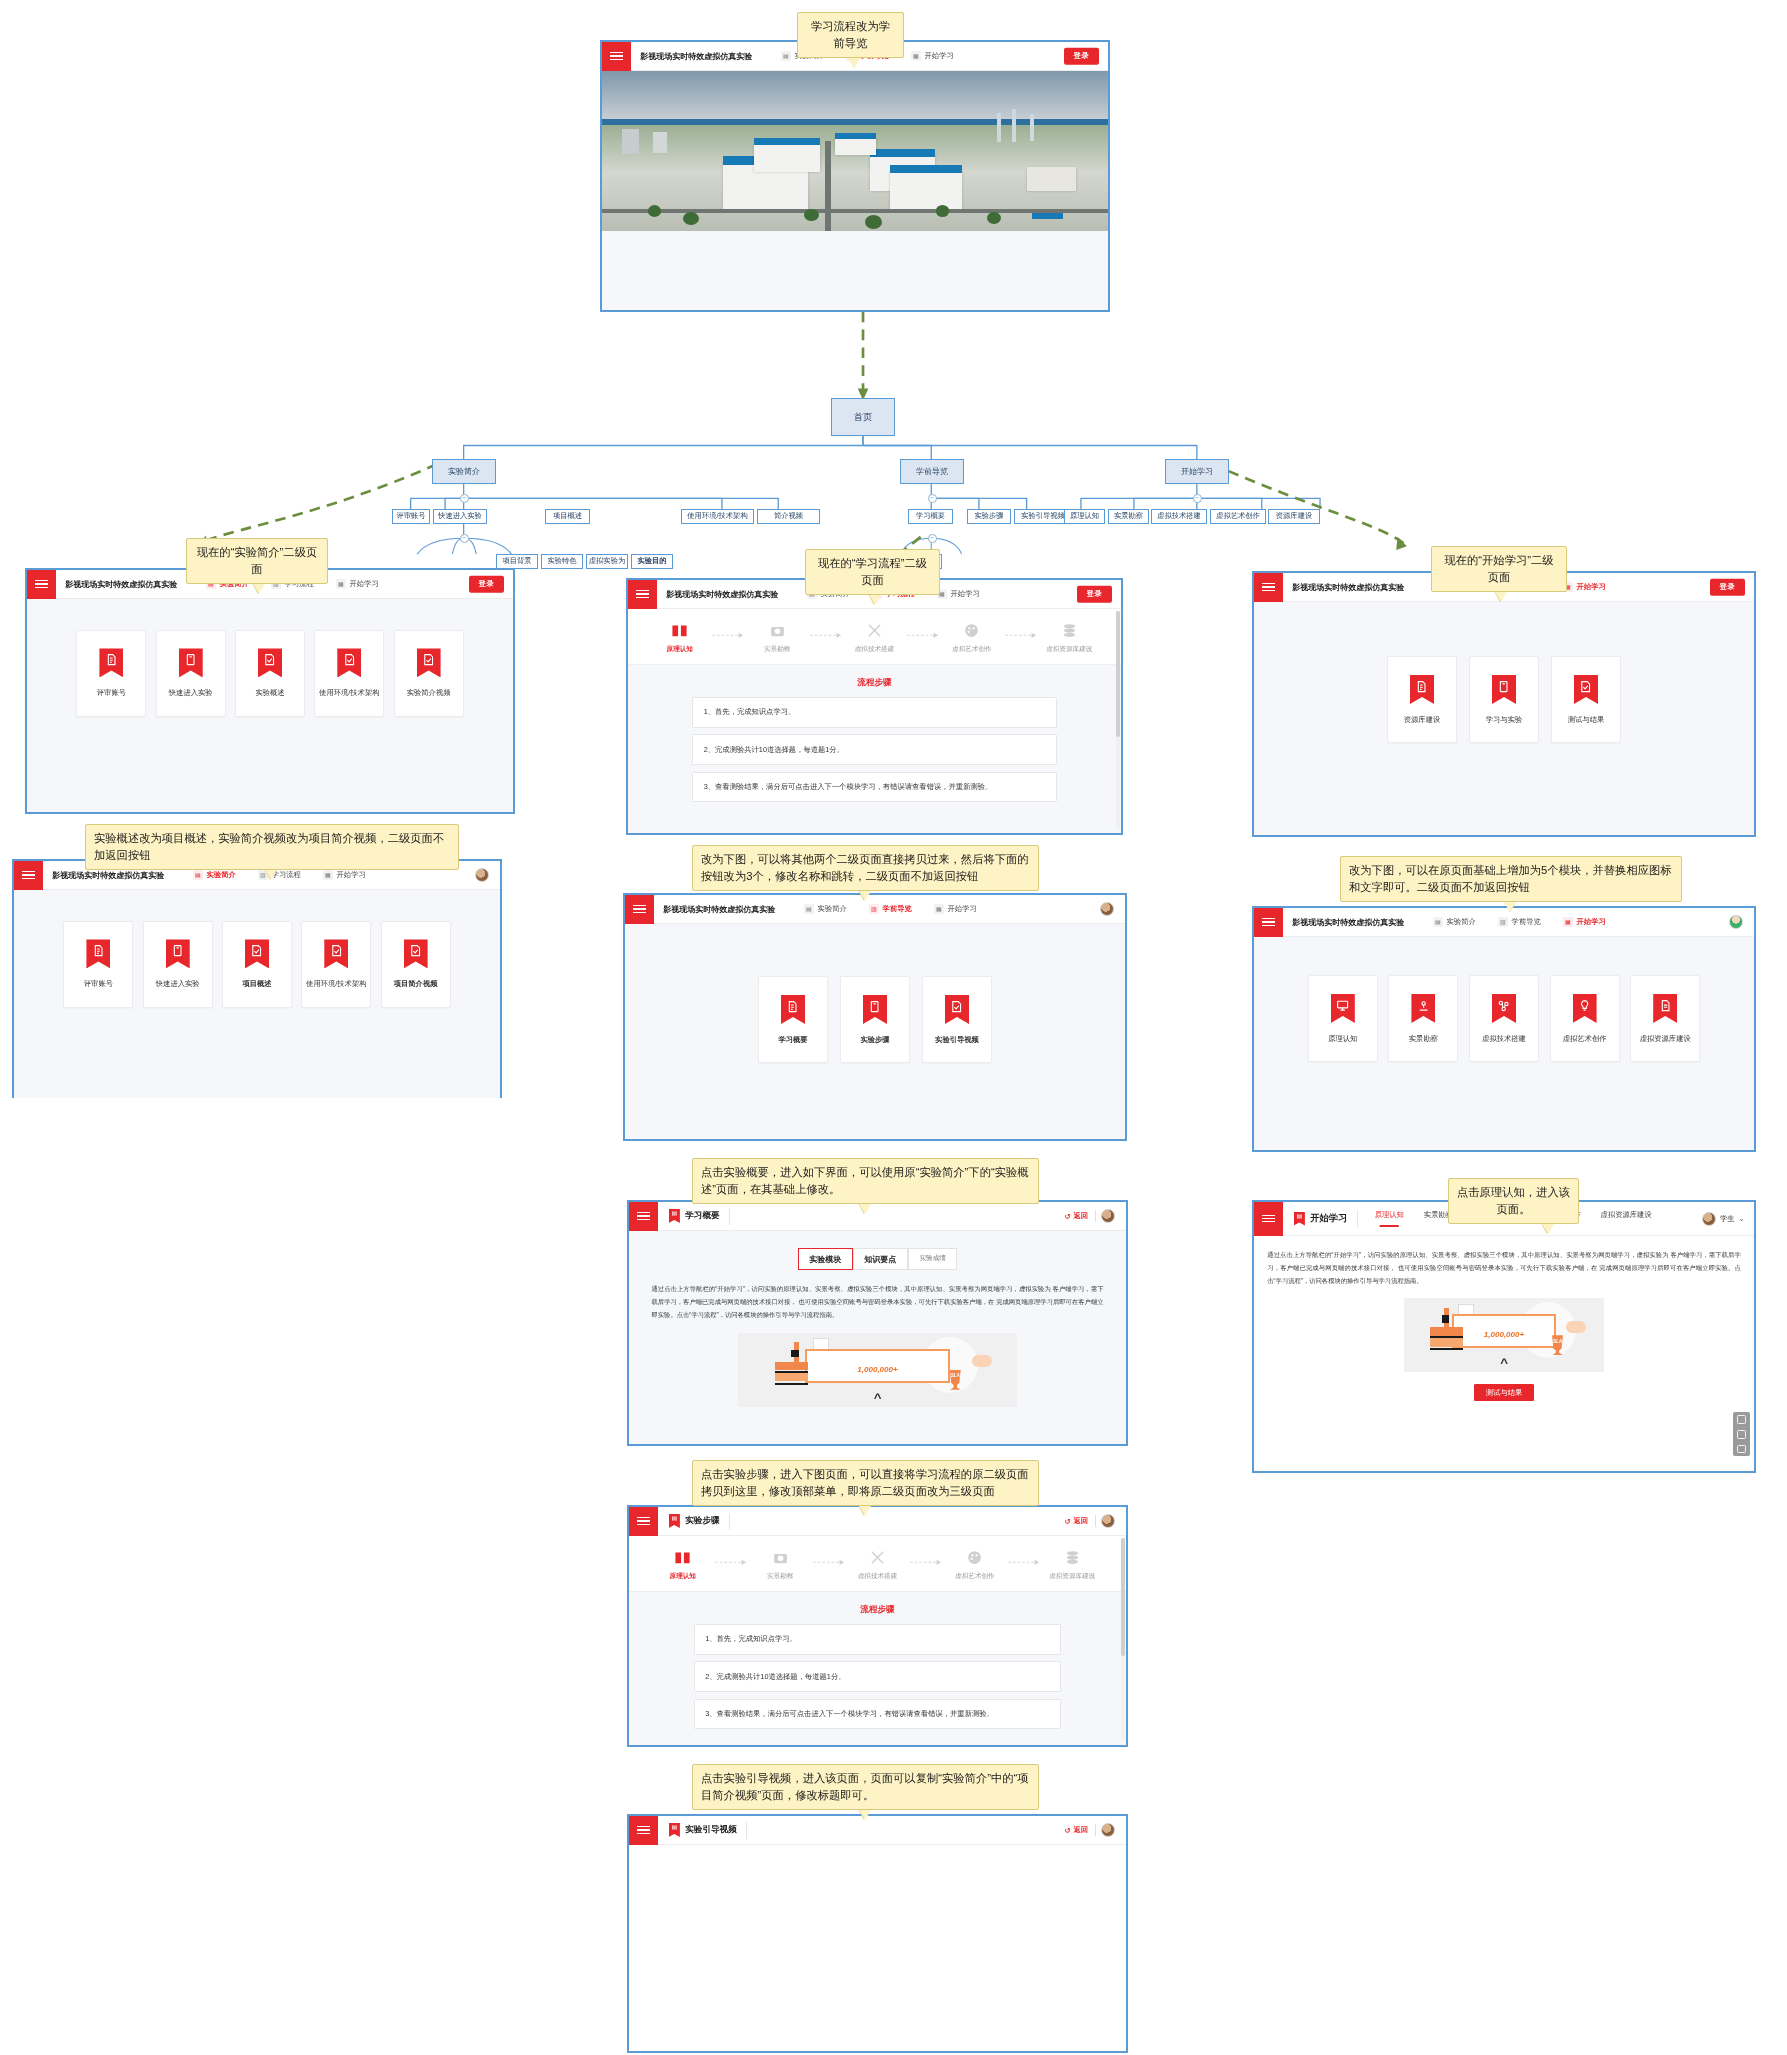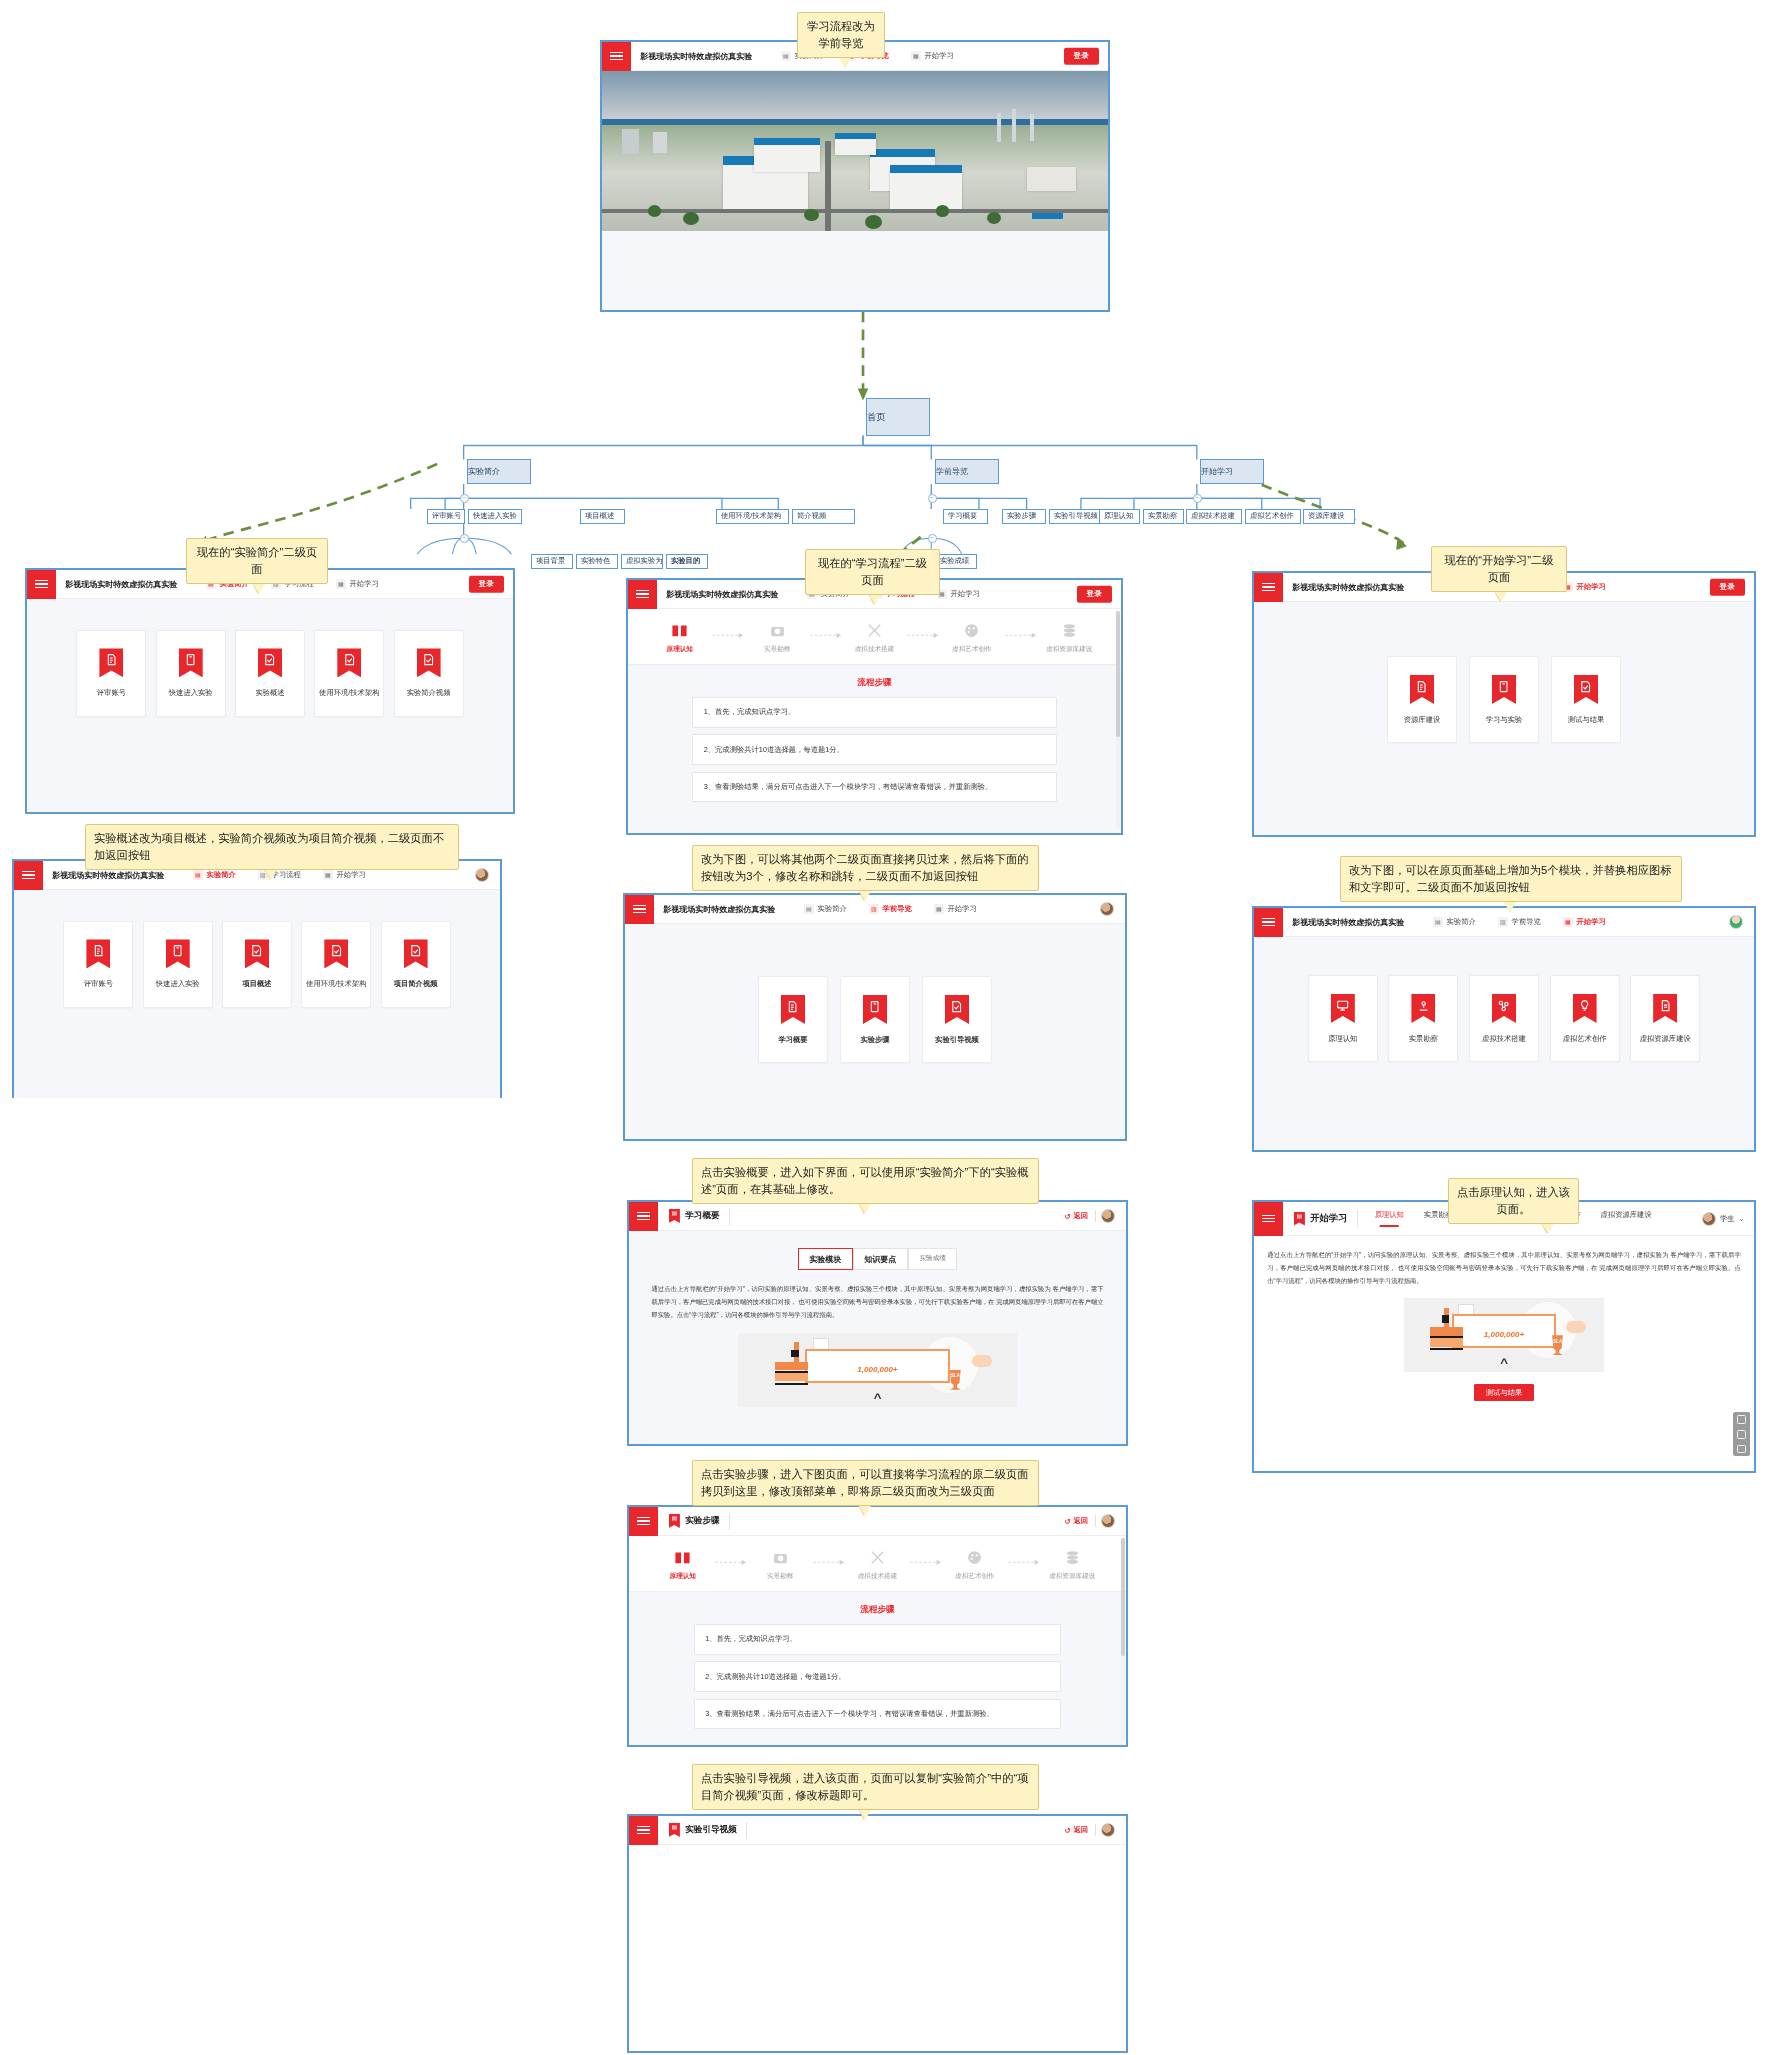--- a/index.html
+++ b/index.html
@@ -188,22 +188,22 @@
               display:flex; flex-direction:column; align-items:center; gap:6px; }
   .sidedock div { width:8.6px; height:8.6px; border:0.7px solid #f0f0f0; border-radius:1.3px; }
 
   
   .vscroll { position:absolute; right:1.3px; top:30.5px; bottom:4px; width:3.3px; background:#f1f1f1; }
   .vscroll i { position:absolute; top:0; left:0; right:0; height:58%; background:#cfcfcf; border-radius:2px; display:block;}
 
   
   .tnode {
     position:absolute; border:1.3px solid #5b9bd5; background:#dde8f5;
-    display:flex; align-items:center; justify-content:flex-start;
-    font-size:7.3px; color:#1f3c5e; z-index:20; white-space:nowrap;margin-left:35px;
+    display:flex; align-items:center; justify-content:center;
+    font-size:7.3px; color:#1f3c5e; z-index:20; white-space:nowrap;
   }
   .tnode.lv1 { background:#dce6f2; font-size:9.3px; }
   .tnode.lv2 { background:#dce6f2; font-size:8px; }
   .tnode.leaf { background:#ffffff; font-size:7.3px; height:14.6px; padding:0 4px; }
   svg.wires { position:absolute; inset:0; width:1787px; height:2056px; z-index:5; pointer-events:none; }
 
   .minus {
     position:absolute; width:8.6px;height:8.6px;border:0.7px solid #8fb4d8;border-radius:50%;
     background:#fff; z-index:22; display:flex;align-items:center;justify-content:center;
     font-size:6.6px;color:#5b9bd5; line-height:1;
@@ -280,21 +280,21 @@
     </g>
 
     <g fill="#6b8e3e">
       <polygon points="1303,604 1295,586 1311,586"></polygon>
       <polygon points="297,824 311,808 313,828"></polygon>
       <polygon points="1289,884 1280,866 1297,868"></polygon>
       <polygon points="2124,824 2110,810 2108,830"></polygon>
     </g>
   </svg>
 
-  <div class="callout" style="left:797px; top:12px; width:88px; text-align:center;">
+  <div class="callout" style="left:797px; top:12px; width:107px; text-align:center;">
     <span>学习流程改为学前导览</span>
     <span class="tail" style="left:48%"></span>
   </div>
 
   <div class="frame" style="left:600px; top:40px; width:510px; height:272px;">
     <div class="appbar">
       <div class="hamburger">
           <i></i>
           <i></i>
           <i></i>

